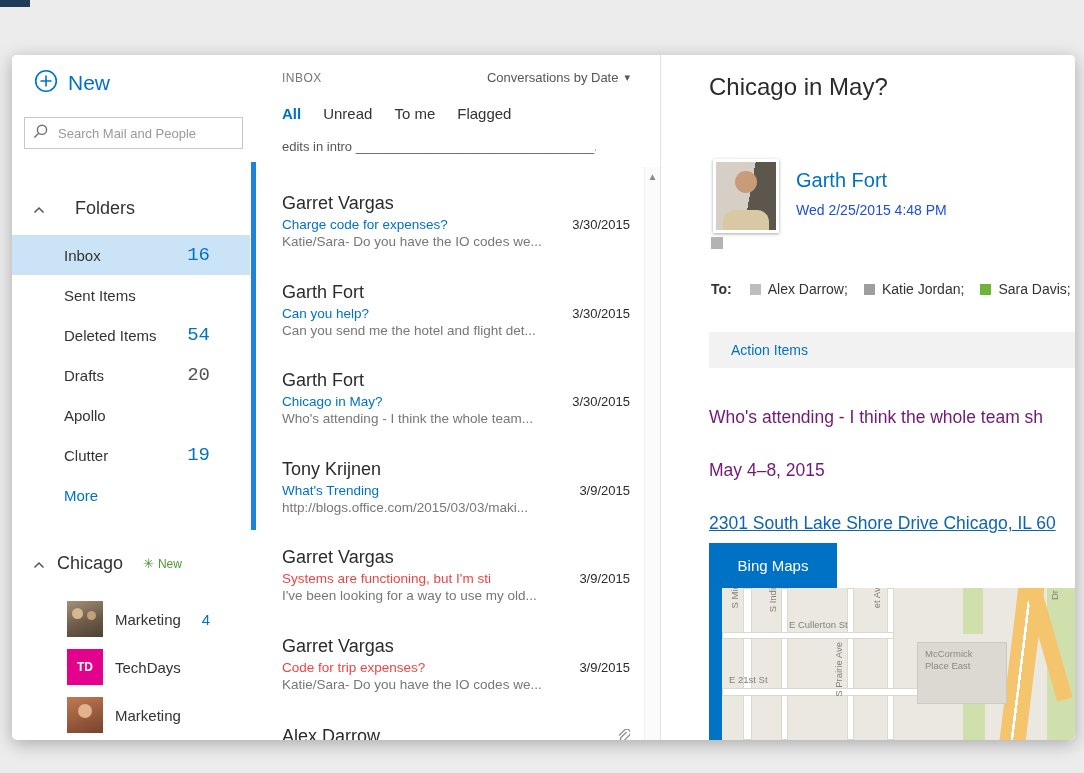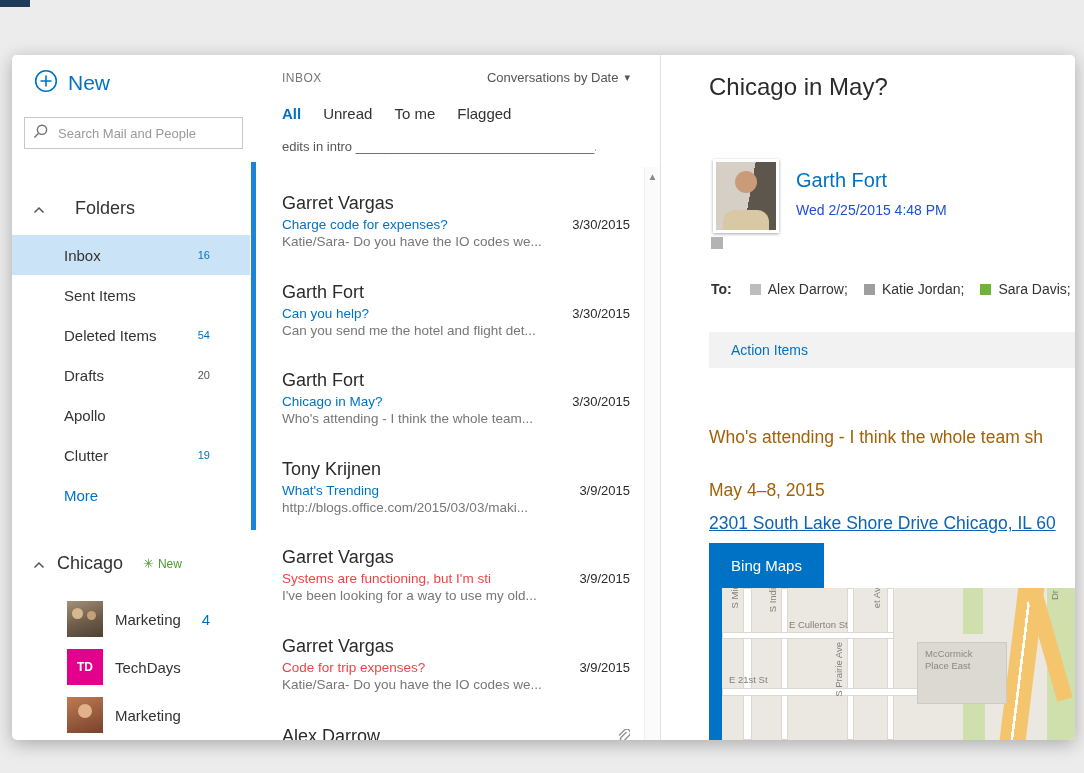--- a/index.html
+++ b/index.html
@@ -25,21 +25,21 @@
   .search input::placeholder{color:#9a9a9a;}
   .sec-head{position:absolute;left:21px;display:flex;align-items:center;gap:12px;font-size:18px;color:#333;}
   .sec-head.folders{top:143px;gap:30px;}
   .sec-head.groups{top:498px;}
   .badge{display:flex;align-items:center;gap:4px;margin-left:8px;color:#4a9b2e;}
   .badge .star{font-size:13px;}
   .badge .txt{font-size:12px;}
   .folderlist{position:absolute;left:0;right:0;top:180px;}
   .frow{height:40px;display:flex;align-items:center;padding:0 40px 0 52px;font-size:15px;color:#333;cursor:pointer;}
   .frow.sel{background:#cbe3f6;}
-  .fcount{margin-left:auto;font-size:11px;}
+  .fcount{margin-left:auto;font-size:19px;font-family:Liberation Mono, monospace;}
   .c-blue{color:#0072c6;}
   .c-gray{color:#555;}
   .frow.morelink{color:#0072c6;}
   .grouplist{position:absolute;left:0;right:0;top:540px;}
   .grow{height:48px;display:flex;align-items:center;padding:0 40px 0 55px;font-size:15px;color:#333;cursor:pointer;}
   .gava{width:36px;height:36px;margin-right:12px;flex:none;position:relative;overflow:hidden;}
   .av-photo1{background:linear-gradient(160deg,#a39179 0%,#6e5c49 55%,#4e4034 100%);}
   .av-photo1 .blob1{position:absolute;left:5px;top:7px;width:11px;height:11px;border-radius:50%;background:#d6b890;}
   .av-photo1 .blob2{position:absolute;left:20px;top:10px;width:9px;height:9px;border-radius:50%;background:#c4a07a;}
   .av-tile{display:flex;align-items:center;justify-content:center;color:#fff;font-size:12px;font-weight:bold;}
@@ -81,29 +81,29 @@
   .photo .torso{position:absolute;left:50%;bottom:-6px;transform:translateX(-50%);width:46px;height:26px;border-radius:12px 12px 0 0;background:#d9c8a4;}
   .sender-flag{position:absolute;left:50px;top:182px;width:12px;height:12px;background:#b3b3b3;}
   .sender-name{position:absolute;left:135px;top:114px;font-size:20px;color:#0072c6;cursor:pointer;white-space:nowrap;}
   .sent-time{position:absolute;left:135px;top:147px;font-size:14px;color:#1d4ed8;white-space:nowrap;}
   .to-row{position:absolute;left:50px;right:0;top:226px;display:flex;align-items:center;font-size:14px;color:#333;white-space:nowrap;overflow:hidden;}
   .to-label{font-weight:bold;margin-right:18px;}
   .rcpt{display:flex;align-items:center;gap:7px;margin-right:16px;cursor:pointer;}
   .presence{width:11px;height:11px;flex:none;background:#bbb;}
   .addin-bar{position:absolute;left:48px;right:0;top:277px;height:36px;background:#f2f2f2;display:flex;align-items:center;}
   .addin-tab{height:100%;display:flex;align-items:center;padding:0 22px;font-size:14px;color:#0072c6;cursor:pointer;}
-  .body1,.body2{position:absolute;left:48px;font-size:17.5px;color:#a16207;white-space:nowrap;margin-top:20px;}
+  .body1,.body2{position:absolute;left:48px;font-size:17.5px;color:#701a75;white-space:nowrap;}
   .body1{top:352px;}
   .body2{top:405px;}
   .addr{position:absolute;left:48px;top:458px;font-size:17.5px;color:#0e63b3;text-decoration:underline;white-space:nowrap;cursor:pointer;}
 
   
   .map{position:absolute;left:48px;right:0;top:488px;bottom:0;}
   .map-tabrow{position:absolute;left:0;right:0;top:0;height:45px;background:#fff;}
-  .map-tab{position:absolute;left:0;top:0;width:115px;height:45px;background:#0072c6;color:#fff;font-size:15px;display:flex;align-items:center;justify-content:center;cursor:pointer;}
+  .map-tab{position:absolute;left:0;top:0;width:128px;height:45px;background:#0072c6;color:#fff;font-size:15px;display:flex;align-items:center;justify-content:center;cursor:pointer;}
   .map-body{position:absolute;left:0;right:0;top:45px;bottom:0;background:#eae8e1;overflow:hidden;cursor:grab;}
   .blue-strip{position:absolute;left:0;top:0;bottom:0;width:13px;background:#0173c7;}
   .street{position:absolute;background:#fff;border:1px solid #dbd8d0;box-sizing:border-box;}
   .sv1{left:34px;top:0;bottom:0;width:9px;}
   .sv2{left:72px;top:0;bottom:0;width:7px;}
   .sv3{left:138px;top:0;bottom:0;width:7px;}
   .sv4{left:178px;top:0;bottom:0;width:7px;}
   .sh1{left:13px;top:44px;width:172px;height:7px;}
   .sh2{left:13px;top:100px;width:205px;height:8px;}
   .bldg{position:absolute;left:208px;top:54px;width:88px;height:60px;background:#dbd9d1;border:1px solid #cdcac1;}

